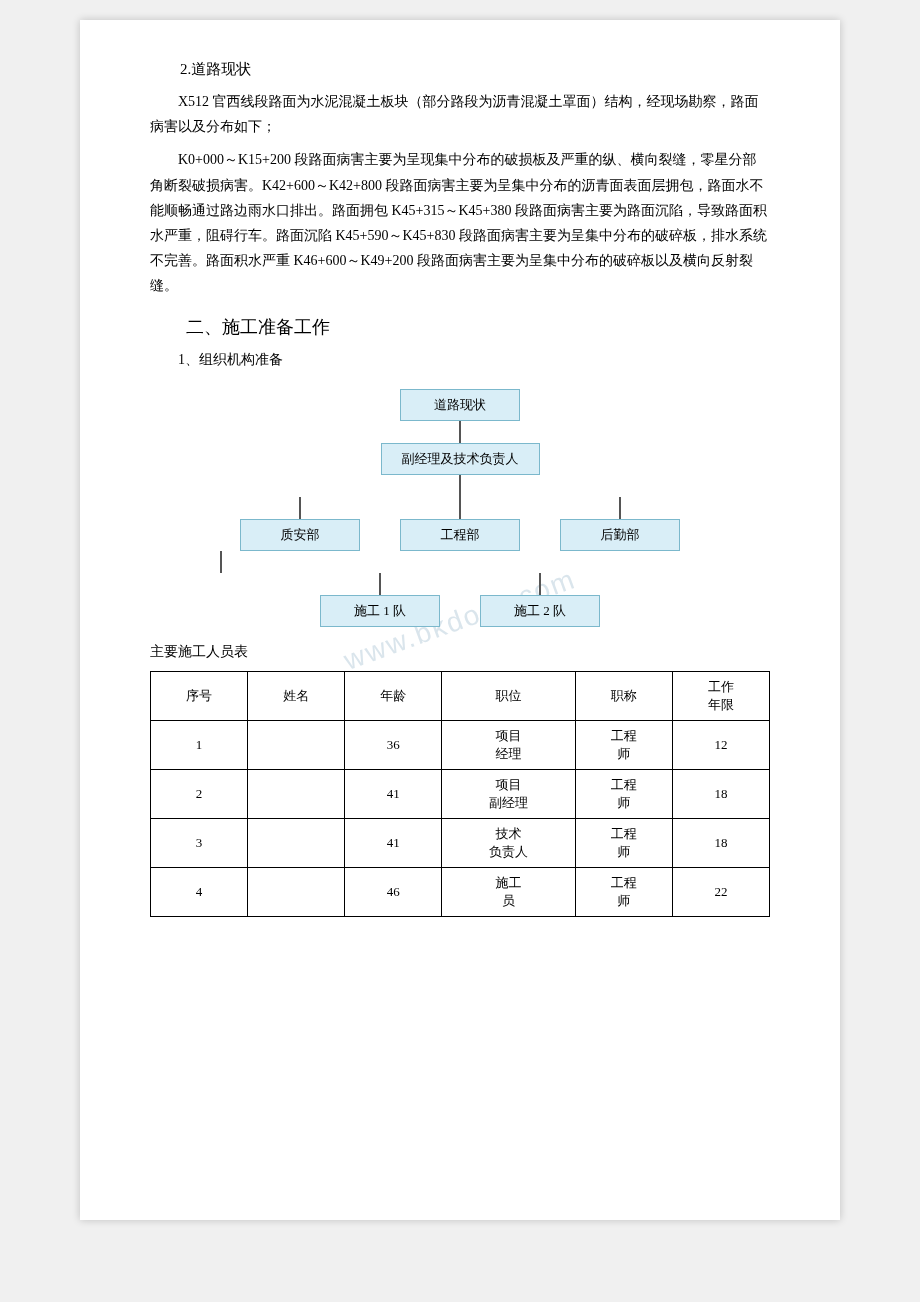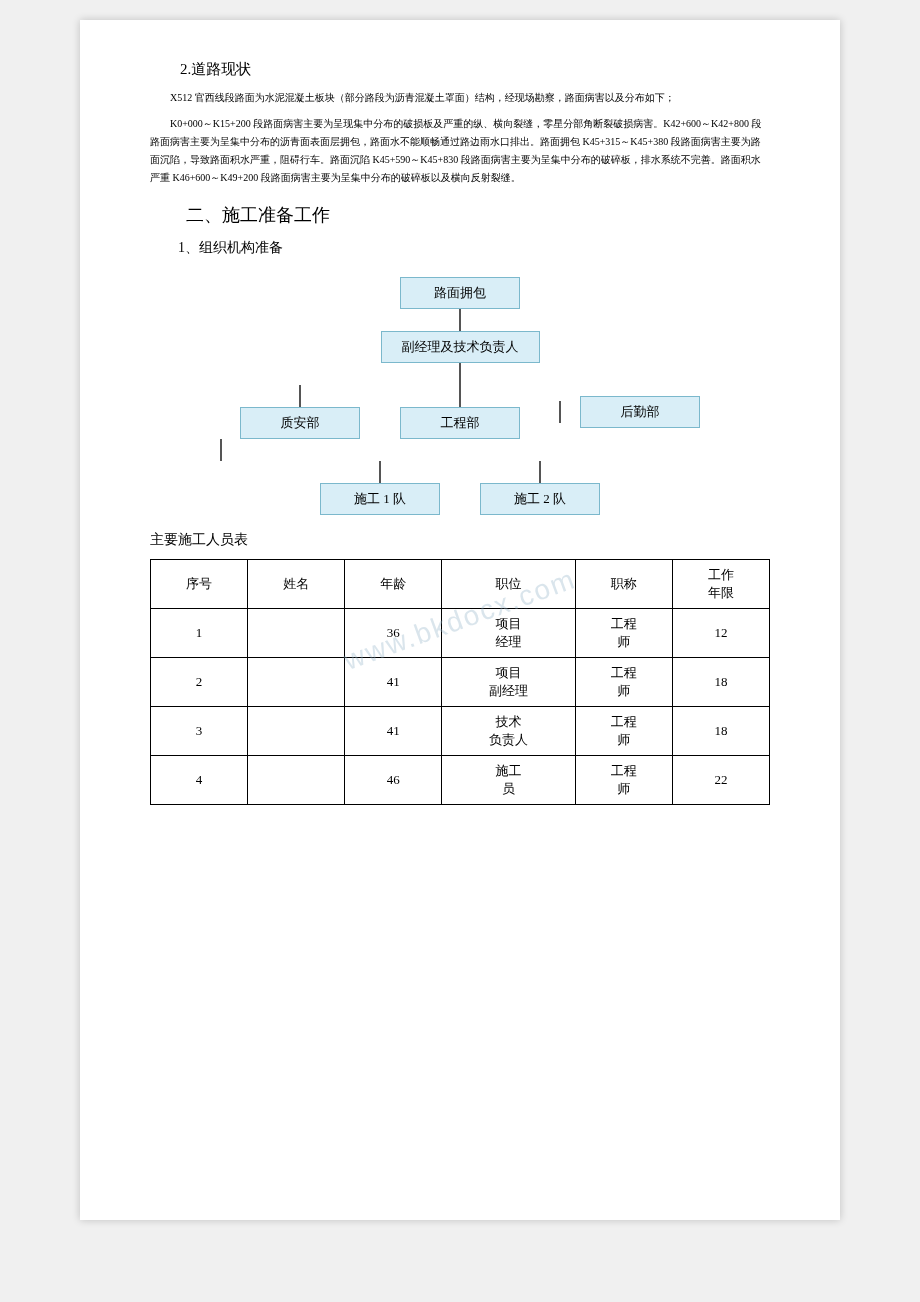--- a/index.html
+++ b/index.html
@@ -30,21 +30,21 @@
       margin-bottom: 10px;
       text-indent: 0;
     }
     .indent1 {
       text-indent: 2em;
     }
     .para {
       line-height: 1.8;
       margin-bottom: 8px;
       text-indent: 2em;
-      font-size: 10px;
+      font-size: 14px;
     }
     .section-header {
       font-size: 18px;
       margin: 16px 0 8px 0;
       text-indent: 2em;
     }
     .sub-header {
       font-size: 14px;
       margin: 12px 0 8px 0;
       text-indent: 2em;
@@ -127,21 +127,21 @@
   <p class="para">K0+000～K15+200 段路面病害主要为呈现集中分布的破损板及严重的纵、横向裂缝，零星分部角断裂破损病害。K42+600～K42+800 段路面病害主要为呈集中分布的沥青面表面层拥包，路面水不能顺畅通过路边雨水口排出。路面拥包 K45+315～K45+380 段路面病害主要为路面沉陷，导致路面积水严重，阻碍行车。路面沉陷 K45+590～K45+830 段路面病害主要为呈集中分布的破碎板，排水系统不完善。路面积水严重 K46+600～K49+200 段路面病害主要为呈集中分布的破碎板以及横向反射裂缝。</p>
 
   <p class="section-header">二、施工准备工作</p>
 
   <p class="sub-header">1、组织机构准备</p>
 
 
   <div class="org-wrapper">
 
     <div class="org-branch">
-      <div class="org-box">路面拥包</div>
+      <div class="org-box">道路现状</div>
       <div class="v-line" style="height:22px;"></div>
     </div>
 
     <div class="org-branch">
       <div class="org-box">副经理及技术负责人</div>
       <div class="v-line" style="height:22px;"></div>
     </div>
 
     <div style="display:flex; flex-direction:column; align-items:center;">
 
@@ -150,21 +150,21 @@
         <div style="display:flex; flex-direction:column; align-items:center; width:160px;">
           <div class="v-line" style="height:22px;"></div>
           <div class="org-box">质安部</div>
         </div>
 
         <div style="display:flex; flex-direction:column; align-items:center; width:160px;">
           <div class="v-line" style="height:22px;"></div>
           <div class="org-box">工程部</div>
         </div>
 
-        <div style="display:flex; flex-direction:row; align-items:center; width:160px;">
+        <div style="display:flex; flex-direction:column; align-items:center; width:160px;">
           <div class="v-line" style="height:22px;"></div>
           <div class="org-box">后勤部</div>
         </div>
       </div>
 
     </div>
 
     <div style="display:flex; flex-direction:column; align-items:center; margin-top:0;">
 
       <div style="position:relative; width:480px; display:flex; justify-content:center;">

